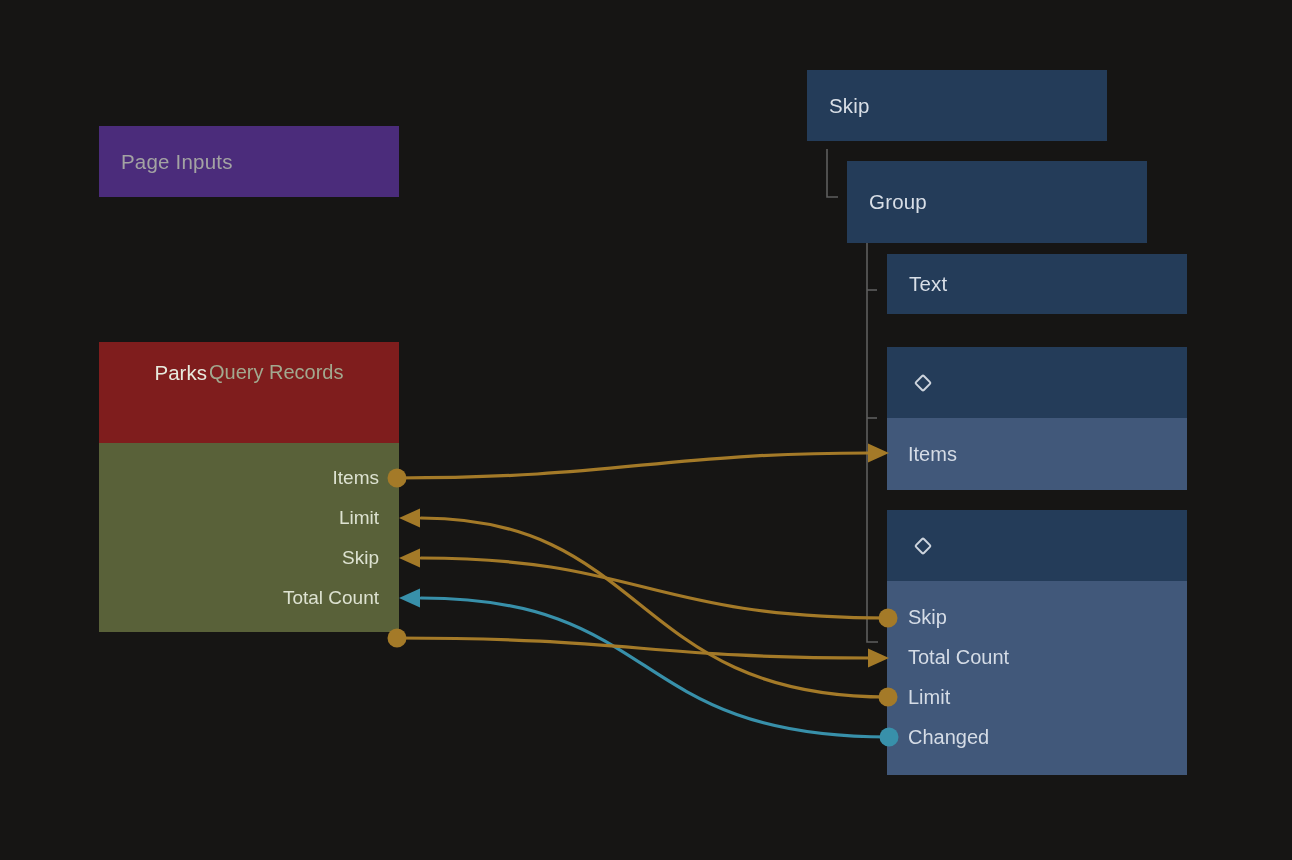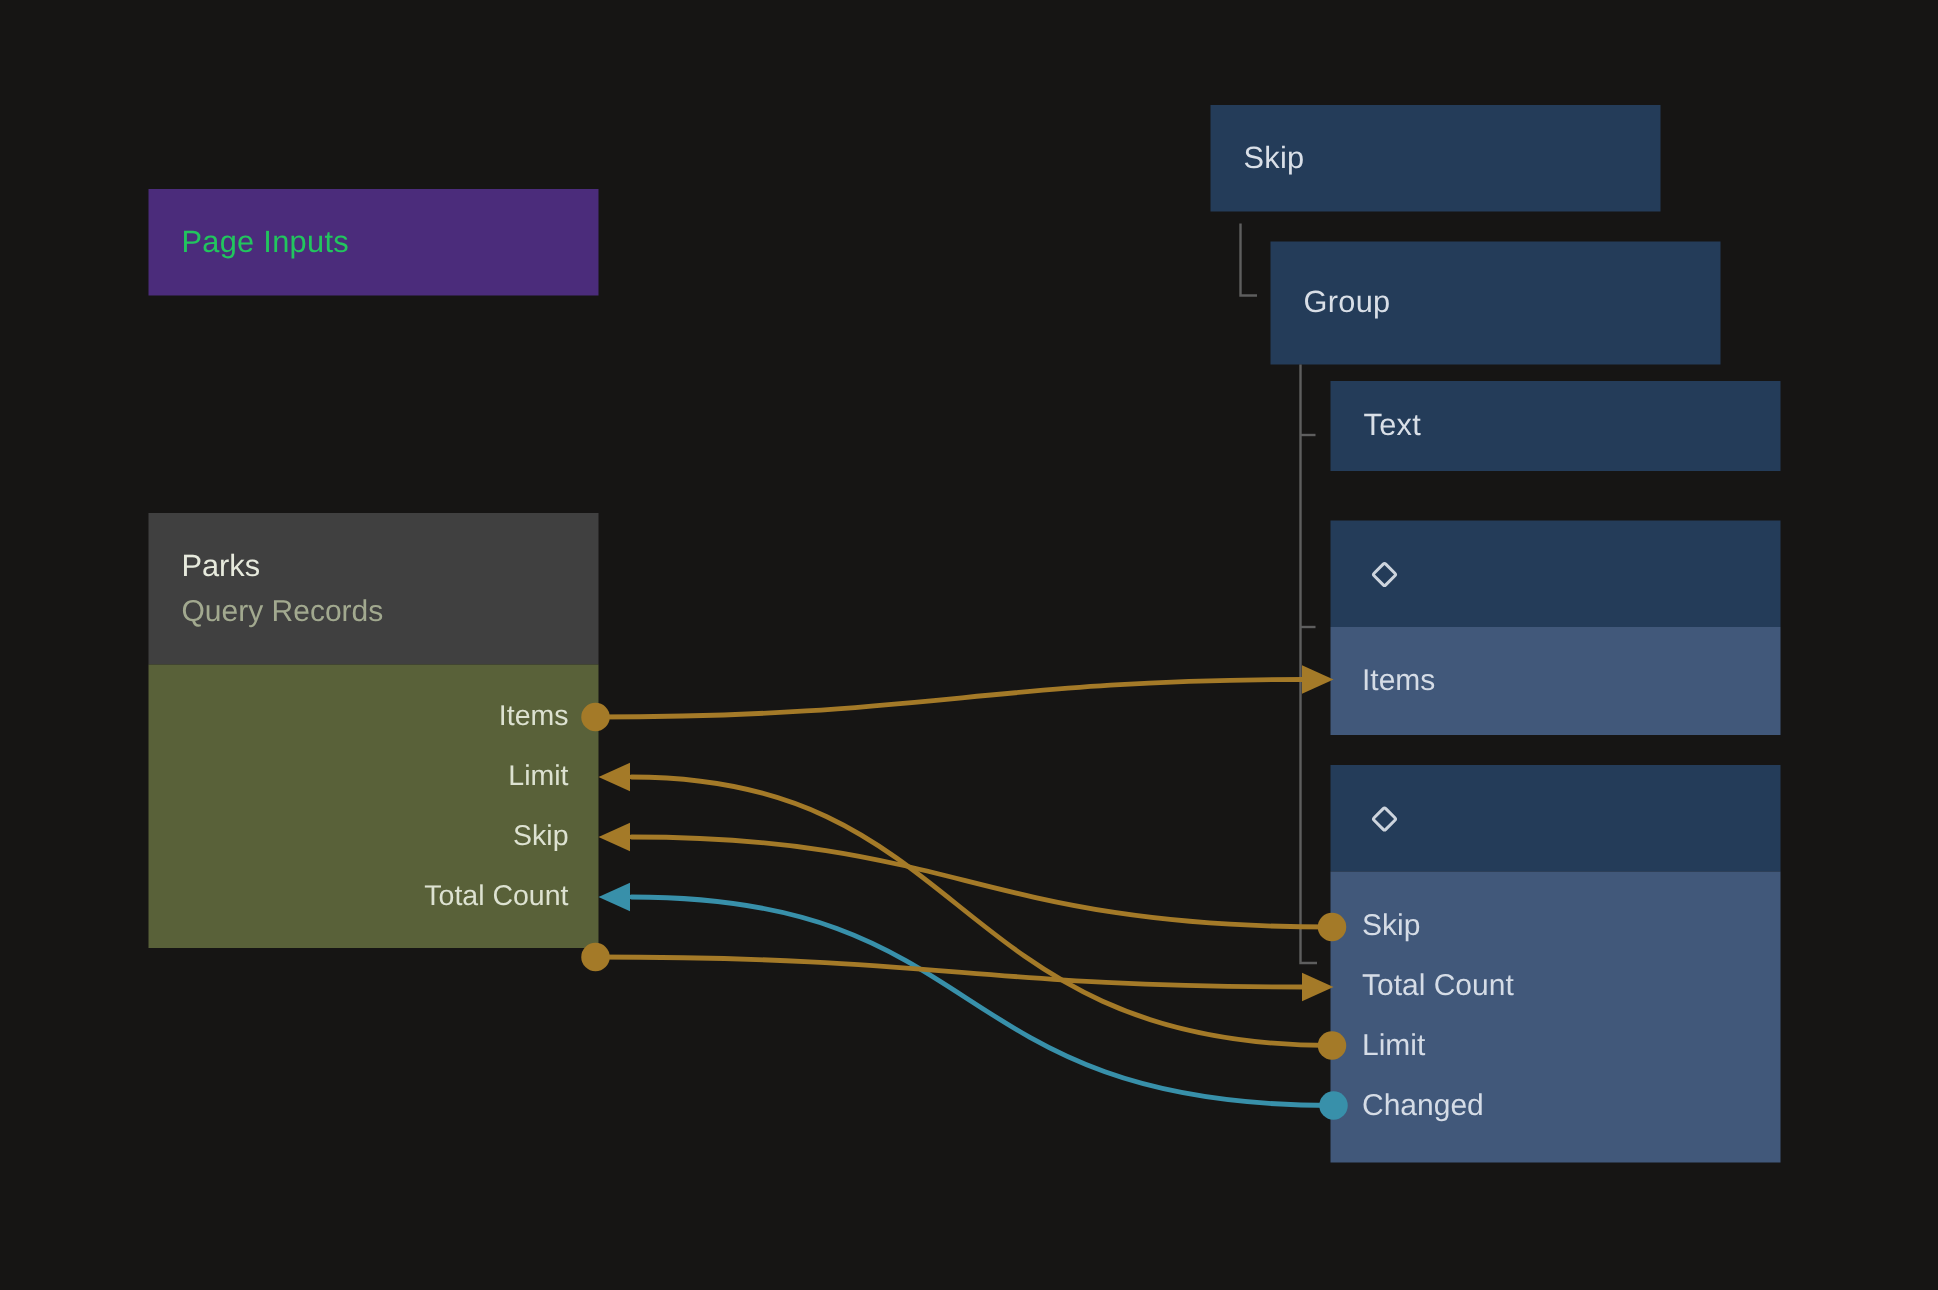--- a/index.html
+++ b/index.html
@@ -13,24 +13,24 @@
   svg.wires{position:absolute;left:0;top:0;z-index:3;pointer-events:none;}
   svg.wires *{pointer-events:auto;}
   .node{position:absolute;width:300px;z-index:2;border-radius:2px;}
   .hdr{
     height:71px;display:flex;align-items:center;
     padding:0 22px;box-sizing:border-box;
     font-size:20.5px;letter-spacing:.2px;color:#d9dfe7;
   }
   .hdr .title{flex:1 1 auto;white-space:nowrap;}
   .navy .hdr{background:#243c59;}
-  .purple .hdr{background:#4b2c7b;color:#22c55e;}
+  .purple .hdr{background:#4b2c7b;color:#a3a3a3;}
   .olive-hdr{
-    background:#404040;height:101px;display:flex;flex-direction:column;
-    justify-content:center;padding:4px 22px;box-sizing:border-box;gap:2px;
+    background:#7f1d1d;height:101px;display:flex;
+    justify-content:center;padding:16px 22px;box-sizing:border-box;gap:2px;
   }
   .olive-hdr .title{font-size:20.5px;color:#e7eadd;line-height:29px;}
   .olive-hdr .subtitle{font-size:20px;color:#a2a98f;line-height:29px;}
   .olive-body{
     background:#596139;padding-top:15px;padding-bottom:14px;
   }
   .port-row{
     height:40px;display:flex;align-items:center;justify-content:flex-end;
     padding-right:20px;font-size:19px;color:#dde2d1;
   }

